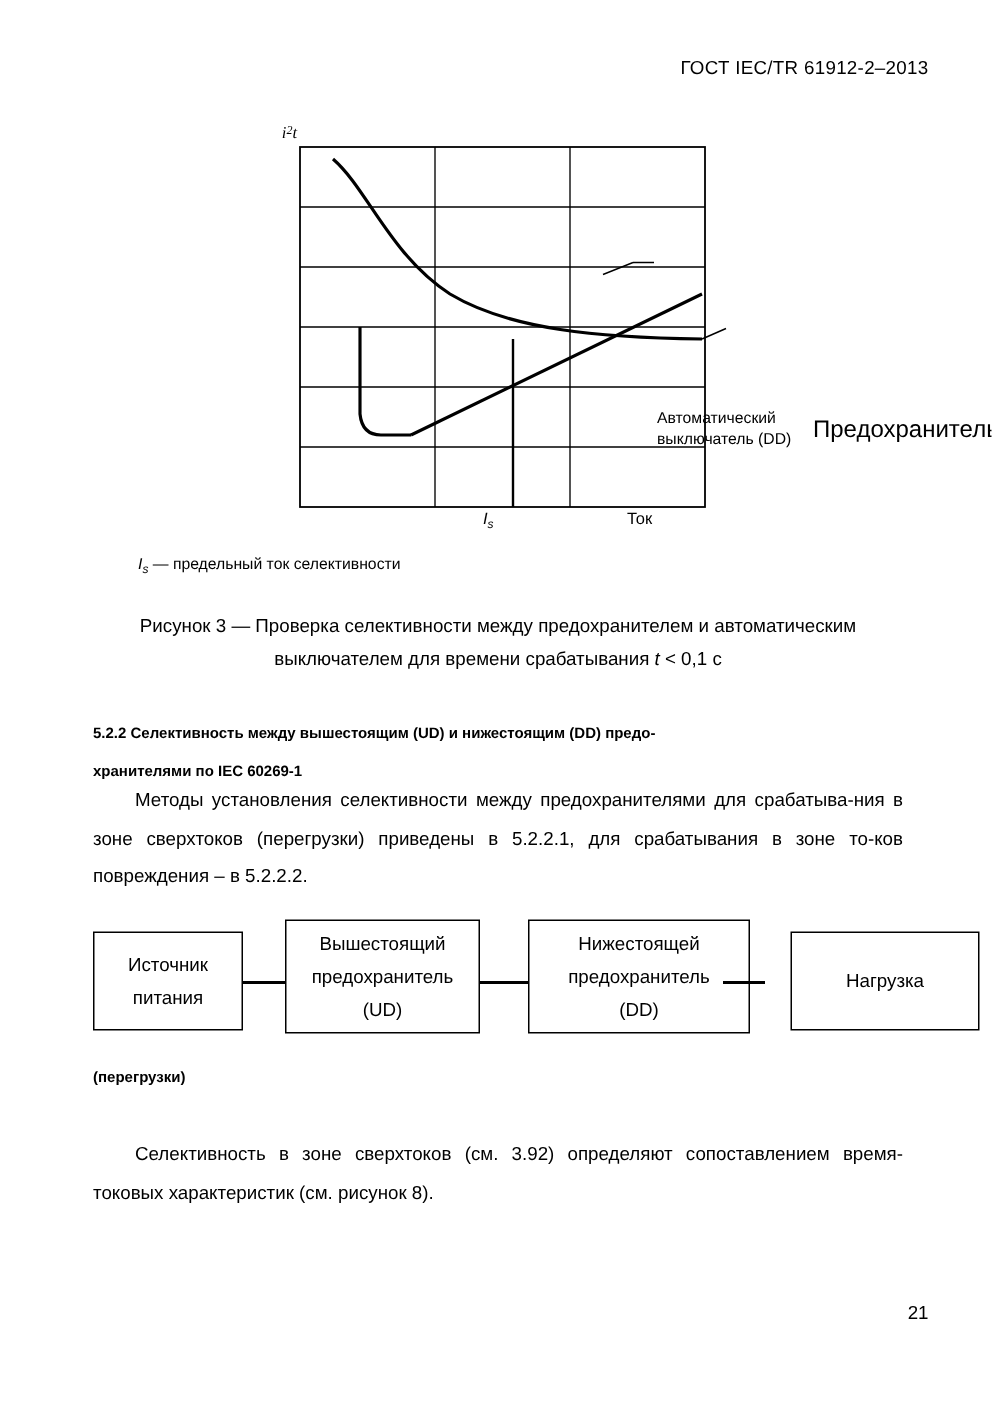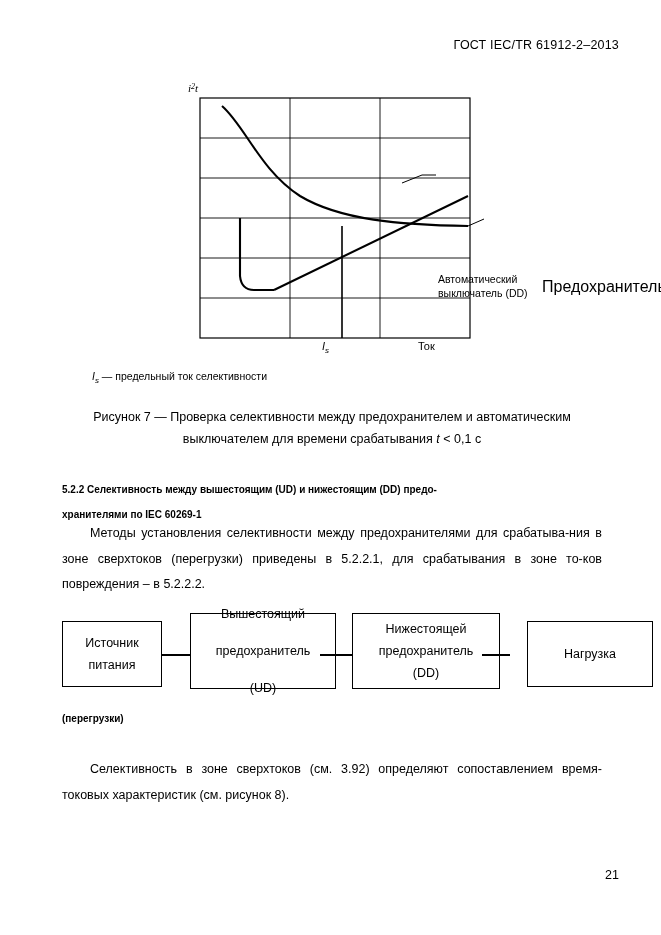--- a/index.html
+++ b/index.html
@@ -108,21 +108,21 @@
     box-sizing: border-box;
     display: flex;
     flex-direction: column;
     align-items: center;
     justify-content: center;
     font-size: 12.5px;
     line-height: 22px;
     text-align: center;
   }
   #box-1 { left: 0px;   top: 8px;  width: 100px; height: 66px; }
-  #box-2 { left: 128px; top: 0px;  width: 146px; height: 76px; gap: 15px; }
+  #box-2 { left: 128px; top: 0px;  width: 130px; height: 76px; }
   #box-3 { left: 290px; top: 0px;  width: 148px; height: 76px; }
   #box-4 { left: 448px; top: 8px;  width: 126px; height: 66px; margin-left: 17px; }
 
   .dg-conn {
     position: absolute;
     height: 1.5px;
     background: #000;
     top: 41px;
   }
   #conn-1 { left: 100px; width: 28px; }
@@ -184,21 +184,21 @@
     </div>
     <div style="position:absolute; left:418px; top:262px; font-size:11px;">Ток</div>
   </div>
 
   <div class="fig-note">
     <i>I</i><sub style="font-size:8px; font-style:italic;">s</sub>
     <span>— предельный ток селективности</span>
   </div>
 
   <div class="caption">
-    <div>Рисунок  7 — Проверка селективности между предохранителем и автоматическим</div>
+    <div>Рисунок  3 — Проверка селективности между предохранителем и автоматическим</div>
     <div>
       <span>выключателем для времени срабатывания  </span><span class="it">t</span><span> &lt; 0,1 с</span>
     </div>
   </div>
 
   <div class="sec-heading" id="h-522">
     <span>5.2.2 Селективность между  вышестоящим (UD) и нижестоящим (DD) предо-</span>
     <span class="line2">хранителями по IEC 60269-1</span>
   </div>
 

